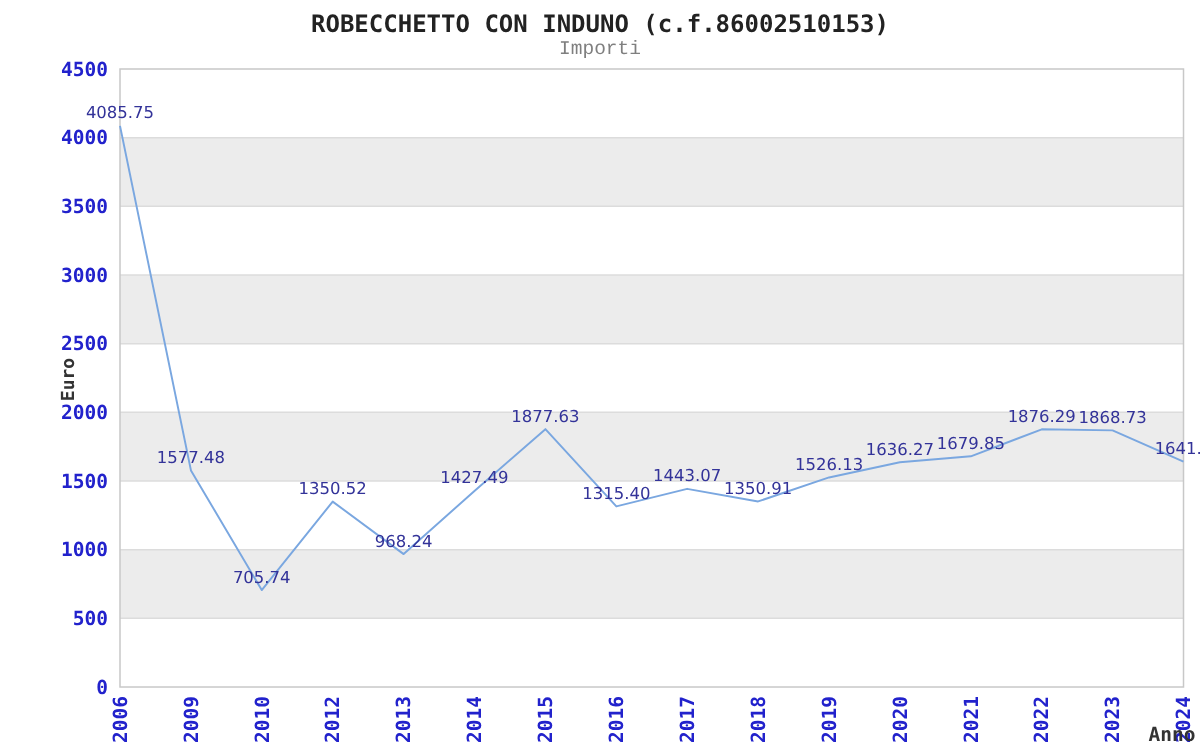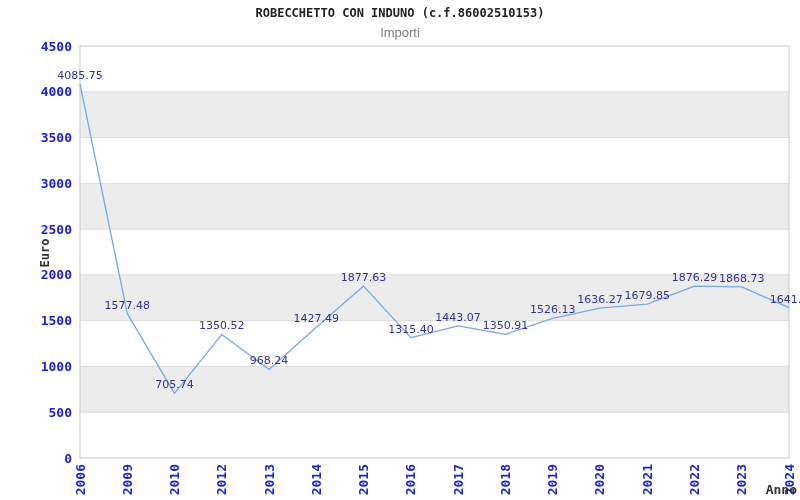--- a/index.html
+++ b/index.html
@@ -3,25 +3,25 @@
 <meta charset="utf-8">
 <style>
   html,body { margin:0; padding:0; background:#ffffff; }
   #stage {
     position:relative; width:800px; height:500px; overflow:hidden;
     background:#ffffff; font-family:"DejaVu Sans", sans-serif;
   }
   .chart-title {
     position:absolute; top:6px; left:0; width:100%;
     text-align:center; font-family:"DejaVu Sans Mono", monospace;
-    font-weight:bold; font-size:12px; color:#222222; letter-spacing:0px;
+    font-weight:bold; font-size:16px; color:#222222; letter-spacing:0px;
   }
   .chart-subtitle {
     position:absolute; top:25px; left:0; width:100%;
-    text-align:center; font-family:Liberation Sans, sans-serif;
+    text-align:center; font-family:Liberation Mono, monospace;
     font-size:13px; color:#7f7f7f;
   }
   svg { position:absolute; top:0; left:0; }
 </style>
 </head>
 <body>
 
 <div id="stage">
   <div class="chart-title">ROBECCHETTO CON INDUNO (c.f.86002510153)</div>
   <div class="chart-subtitle">Importi</div>

